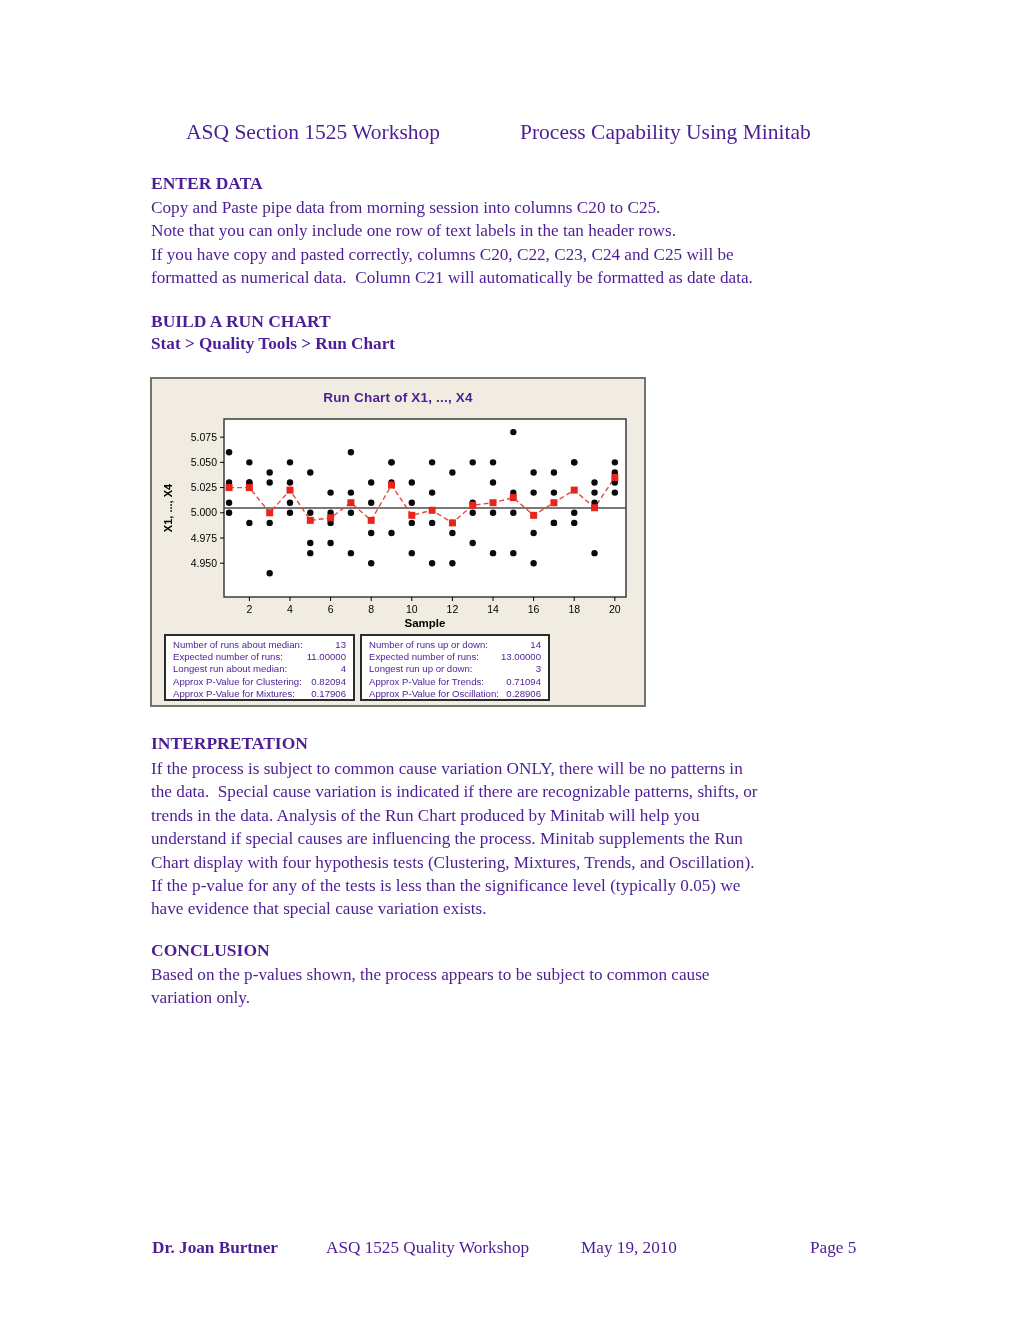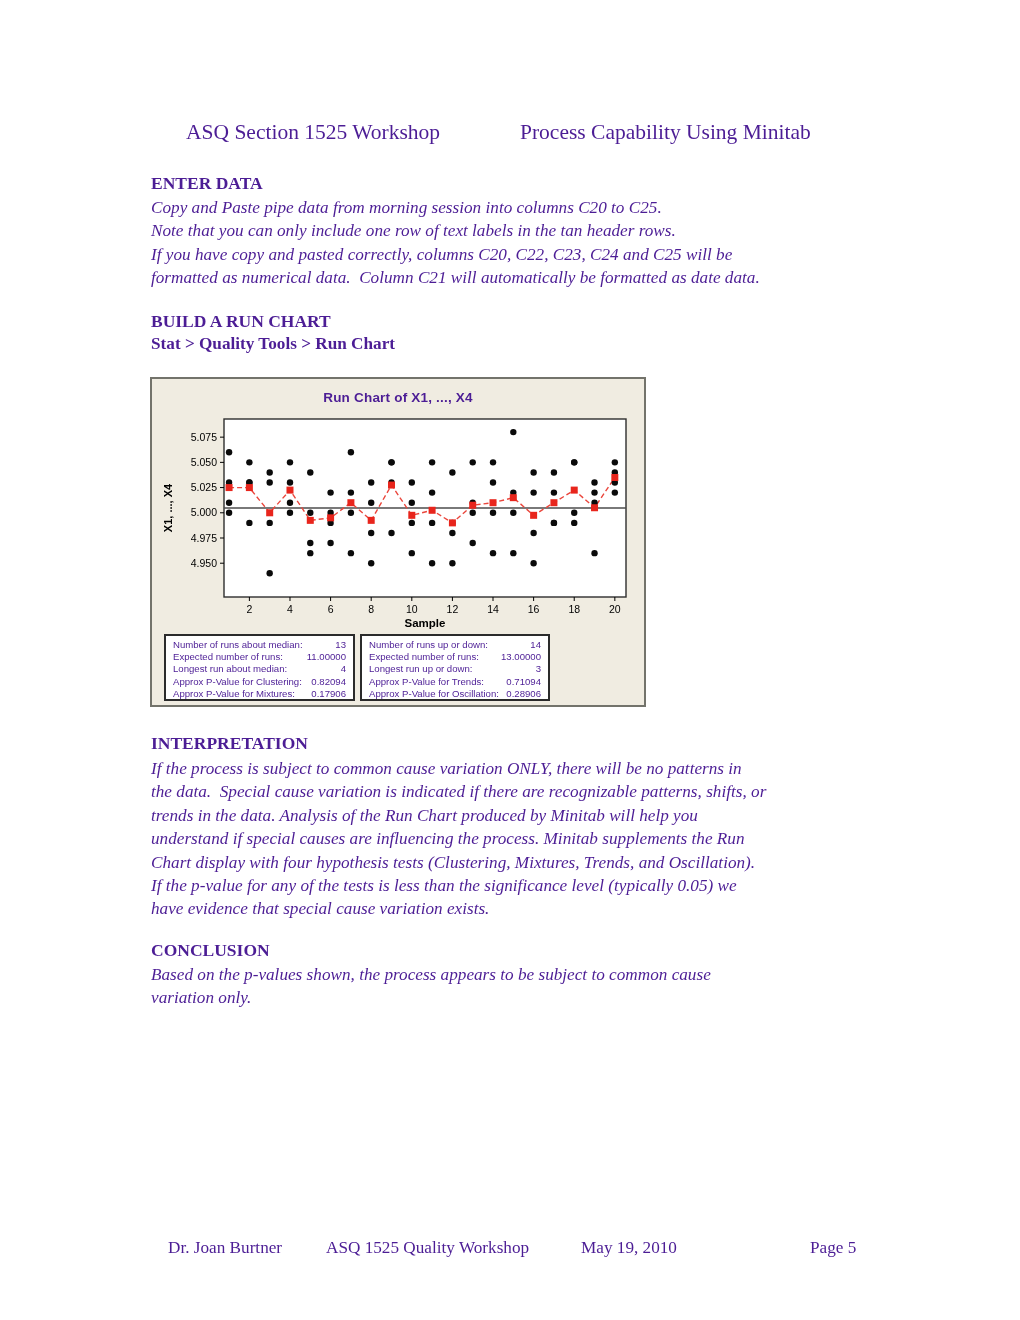--- a/index.html
+++ b/index.html
@@ -11,26 +11,26 @@
     font-family:"Liberation Serif","DejaVu Serif",serif;
     color:#4c1d95;
     overflow:hidden;
   }
   
   .title-row { position:absolute; top:120px; left:150px; width:730px; height:30px; font-size:21.5px; }
   .title-left  { position:absolute; left:36px; top:0; white-space:pre; }
   .title-right { position:absolute; left:370px; top:0; white-space:pre; }
   .doc-heading { position:absolute; left:151px; font-size:17.5px; font-weight:bold; white-space:pre; }
   .doc-lines { position:absolute; left:151px; font-size:17.2px; line-height:23.4px; }
-  .doc-lines div { white-space:pre;font-style:italic; }
+  .doc-lines div { white-space:pre; }
   .menu-path { position:absolute; left:151px; font-size:17.2px; font-weight:bold; white-space:pre; }
   
   .footer { position:absolute; top:1238px; left:150px; width:730px; height:24px; font-size:17.2px; }
   .footer span { position:absolute; top:0; white-space:pre; }
-  .footer .f-author { left:18px; }
+  .footer .f-author { left:2px;font-weight:bold; }
   .footer .f-workshop { left:176px; }
   .footer .f-date { left:431px; }
   .footer .f-page { left:660px; }
   
   .figure {
     position:absolute; top:377px; left:150px;
     width:496px; height:330px;
     background:#F0ECE1;
     border:2px solid #73736B;
     font-family:"Liberation Sans","DejaVu Sans",sans-serif;

